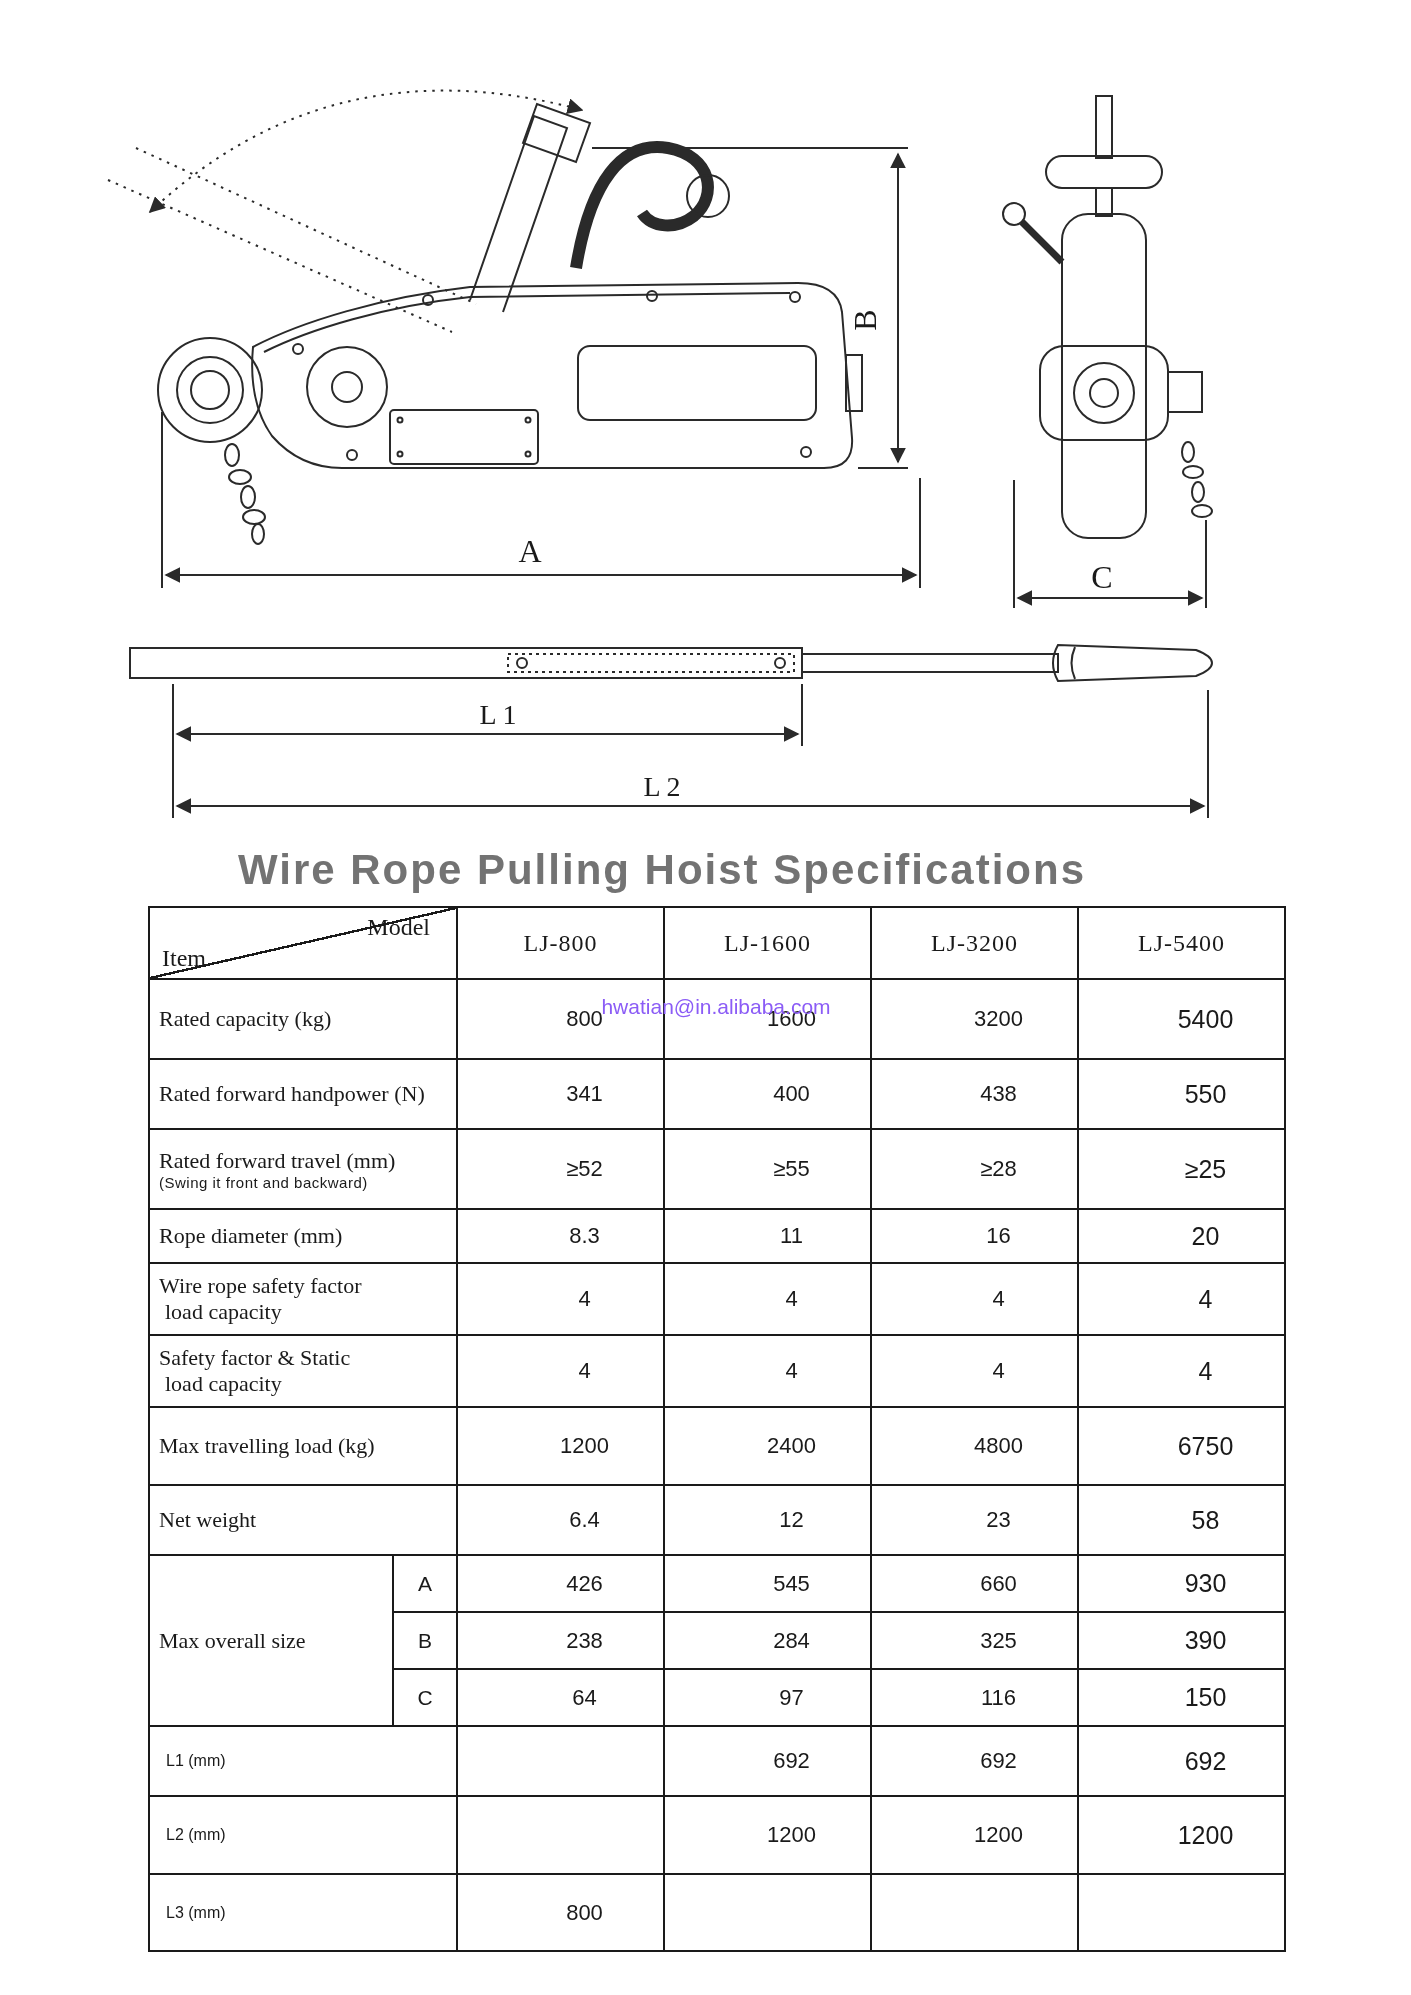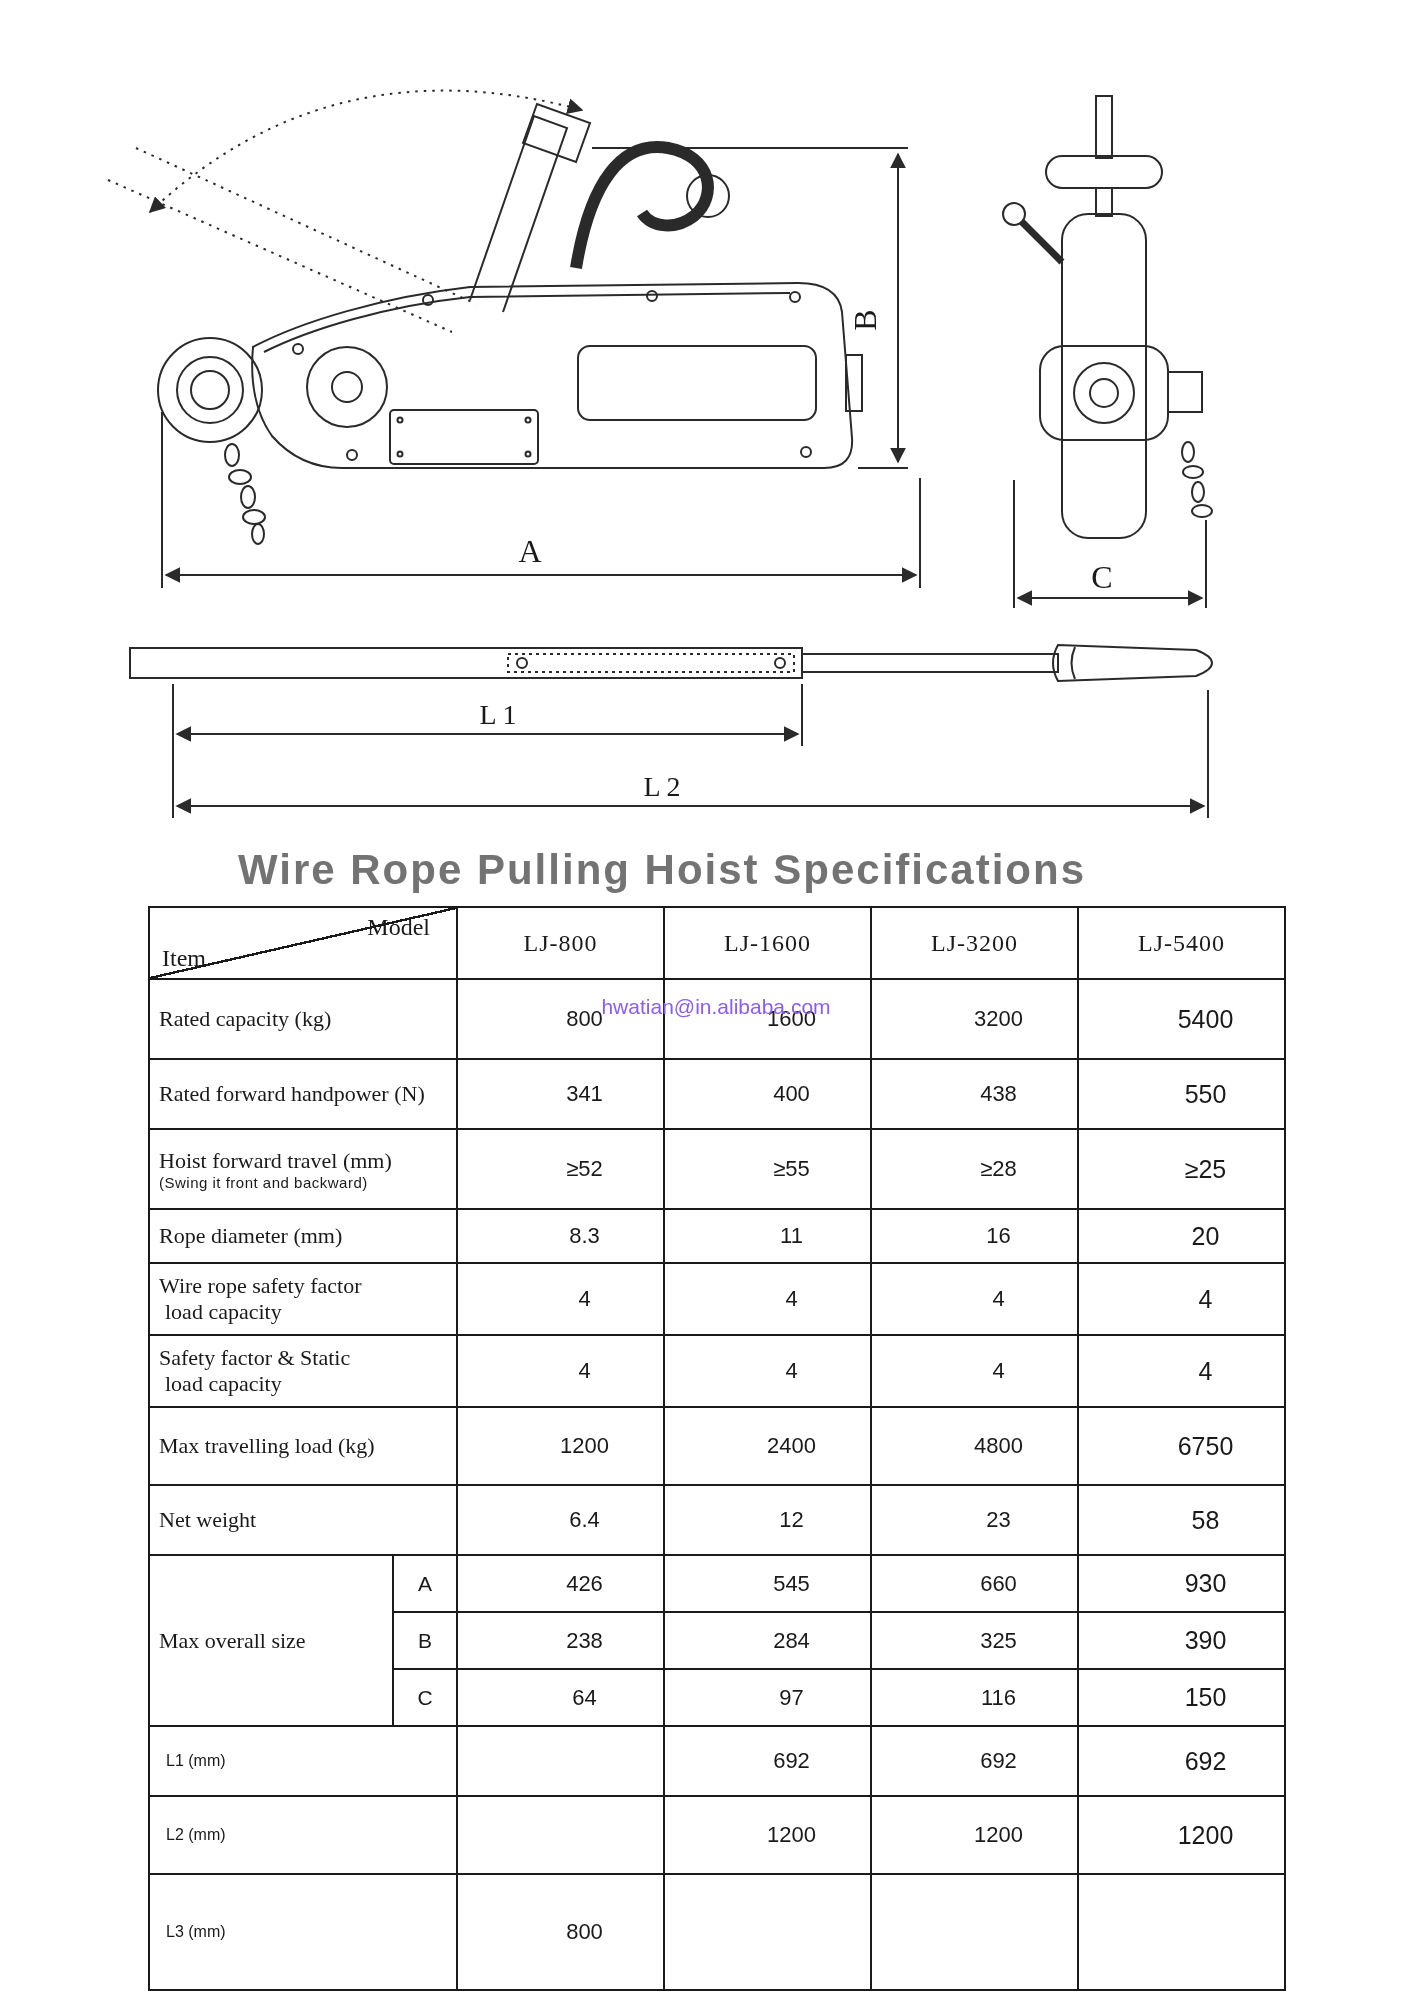--- a/index.html
+++ b/index.html
@@ -19,21 +19,21 @@
     font-family:"Liberation Sans", sans-serif; font-size:21px; color:#8b5cf6;
     pointer-events:none;
   }
   .spec-table {
     position:absolute; top:906px; left:148px; width:1136px;
     border-collapse:collapse; table-layout:fixed;border-radius:21px;
   }
   .spec-table td, .spec-table th { border:2px solid #1a1a1a; vertical-align:middle; }
   .spec-table th { font-weight:normal; }
   .rh57{height:57px}.rh62{height:54px}.rh70{height:70px}.rh72{height:72px}
-  .rh78{height:78px}.rh80{height:80px}.rh92{height:116px}
+  .rh78{height:78px}.rh80{height:80px}.rh92{height:77px}
   .corner {
     position:relative;
     background:linear-gradient(to bottom right,
       transparent calc(50% - 1.2px), #1a1a1a calc(50% - 1.2px),
       #1a1a1a calc(50% + 1.2px), transparent calc(50% + 1.2px));
   }
   .corner-model { position:absolute; top:6px; right:26px; font-size:24px; }
   .corner-item  { position:absolute; bottom:6px; left:12px; font-size:24px; }
   .model-h { text-align:center; font-size:24px; letter-spacing:1px;margin-left:20px; }
   .lbl { padding-left:9px; }
@@ -210,21 +210,21 @@
           <div class="lbl1">Rated forward handpower (N)</div>
         </td>
         <td class="val">341</td>
         <td class="val">400</td>
         <td class="val">438</td>
         <td class="val">550</td>
       </tr>
 
       <tr class="rh80">
         <td class="lbl" colspan="2">
-          <div class="lbl1">Hoist forward travel (mm)</div>
+          <div class="lbl1">Rated forward travel (mm)</div>
           <div class="note">(Swing it front and backward)</div>
         </td>
         <td class="val">≥52</td>
         <td class="val">≥55</td>
         <td class="val">≥28</td>
         <td class="val">≥25</td>
       </tr>
 
       <tr class="rh62">
         <td class="lbl" colspan="2">

